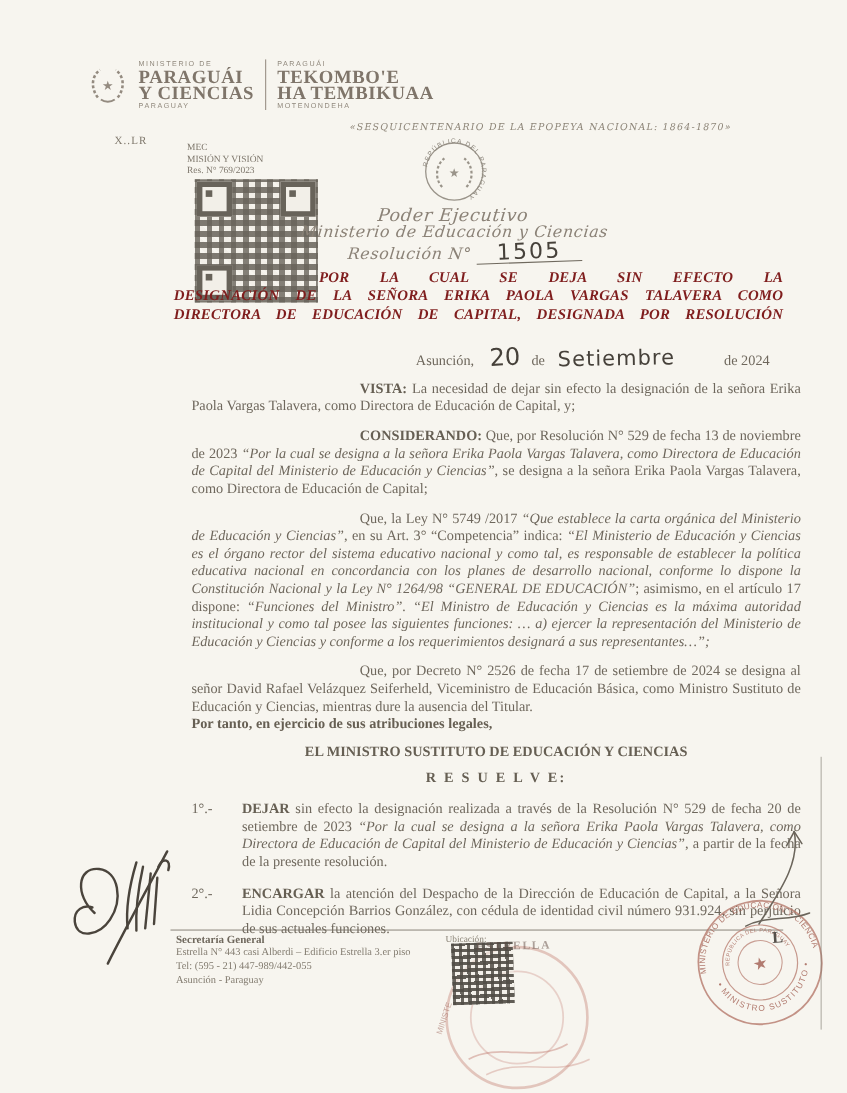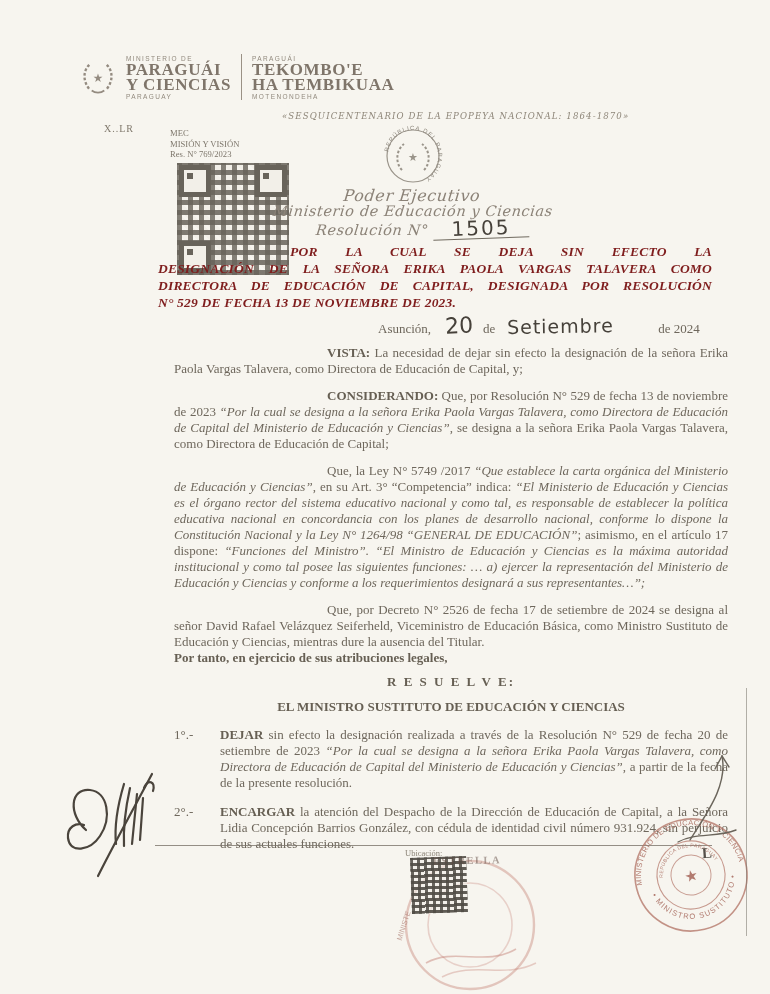--- a/index.html
+++ b/index.html
@@ -4,21 +4,21 @@
 <style>
   html,body{margin:0;padding:0;}
   body{background:#e9e7e1;font-family:"Liberation Serif",serif;}
   .page{position:relative;width:770px;height:994px;background:#f7f5ef;overflow:hidden;box-shadow:0 0 6px rgba(0,0,0,.15);}
   .abs{position:absolute;}
   
   .logo-row{display:flex;align-items:center;gap:10px;color:#867c70;}
   .logo-text .tiny{font-family:"Liberation Sans",sans-serif;font-size:6.5px;letter-spacing:1.4px;color:#928a7e;}
   .logo-text .big{font-size:17px;font-weight:700;letter-spacing:.6px;line-height:15.5px;color:#7f756a;}
   .logo-div{width:1px;height:46px;background:#9a9185;}
-  .banner{font-family:"DejaVu Serif",serif;font-style:italic;font-size:8.6px;letter-spacing:1.1px;color:#8e8679;}
+  .banner{font-family:"DejaVu Serif",serif;font-style:italic;font-size:8.6px;letter-spacing:1.1px;color:#8e8679;margin-left:36px;}
   .refcode{font-size:10px;letter-spacing:1px;color:#80796d;}
   .qrlabel{font-size:8.6px;line-height:10.5px;color:#7d766b;}
   .qr{background:
       repeating-linear-gradient(0deg, rgba(104,99,90,.85) 0 5px, rgba(104,99,90,0) 5px 10px),
       repeating-linear-gradient(90deg, rgba(104,99,90,.8) 0 5px, rgba(104,99,90,0) 5px 11px),
       repeating-linear-gradient(45deg, rgba(247,245,239,.9) 0 3px, rgba(247,245,239,0) 3px 9px);
       background-color:#f2efe8;}
   .finder{position:absolute;width:22px;height:22px;border:5px solid #68635a;background:#f2efe8;}
   .finder:after{content:"";position:absolute;left:3px;top:3px;width:6px;height:6px;background:#68635a;}
   .script{font-family:"DejaVu Serif",serif;font-style:italic;color:#8b8277;transform:skewX(-6deg);letter-spacing:.6px;}
@@ -111,21 +111,20 @@
   <div class="abs script" style="left:268px;top:203px;width:290px;text-align:center;font-size:14.5px;">Ministerio de Educación y Ciencias</div>
   <div class="abs" style="left:316px;top:218px;">
     <span class="script" style="font-size:14.5px;display:inline-block;">Resolución N°</span>
     <span class="resnum hand">1505</span>
   </div>
 
   <div class="abs titleblock" style="left:158px;top:243px;">
     <div class="tline first">POR LA CUAL SE DEJA SIN EFECTO LA</div>
     <div class="tline">DESIGNACIÓN DE LA SEÑORA ERIKA PAOLA VARGAS TALAVERA COMO</div>
     <div class="tline">DIRECTORA DE EDUCACIÓN DE CAPITAL, DESIGNADA POR RESOLUCIÓN</div>
-    <div class="tline last">N° 529 DE FECHA 13 DE NOVIEMBRE DE 2023.</div>
   </div>
 
   <div class="abs dateline" style="left:378px;top:313px;">
     <span>Asunción,</span>
     <span class="hand" style="font-size:22px;margin-left:14px;transform:rotate(-3deg);">20</span>
     <span style="margin-left:10px;">de</span>
     <span class="hand" style="font-size:19px;margin-left:12px;transform:rotate(-1deg);letter-spacing:1px;">Setiembre</span>
     <span style="margin-left:44px;">de 2024</span>
   </div>
 
@@ -134,36 +133,42 @@
     <p class="ind"><span class="b">VISTA:</span><span> La necesidad de dejar sin efecto la designación de la señora Erika Paola Vargas Talavera, como Directora de Educación de Capital, y;</span></p>
 
     <p class="ind" style="margin-top:11px;"><span class="b">CONSIDERANDO:</span><span> Que, por Resolución N° 529 de fecha 13 de noviembre de 2023 </span><span class="ital">“Por la cual se designa a la señora Erika Paola Vargas Talavera, como Directora de Educación de Capital del Ministerio de Educación y Ciencias”</span><span>, se designa a la señora Erika Paola Vargas Talavera, como Directora de Educación de Capital;</span></p>
 
     <p class="ind" style="margin-top:11px;"><span>Que, la Ley N° 5749 /2017 </span><span class="ital">“Que establece la carta orgánica del Ministerio de Educación y Ciencias”</span><span>, en su Art.  3° “Competencia” indica: </span><span class="ital">“El Ministerio de Educación y Ciencias es el órgano rector del sistema educativo nacional y como tal, es responsable de establecer la política educativa nacional en concordancia con los planes de desarrollo nacional, conforme lo dispone la Constitución Nacional y la Ley N° 1264/98 “GENERAL DE EDUCACIÓN”</span><span>; asimismo, en el artículo 17 dispone: </span><span class="ital">“Funciones del Ministro”. “El Ministro de Educación y Ciencias es la máxima autoridad institucional y como tal posee las siguientes funciones: … a) ejercer la representación del Ministerio de Educación y Ciencias y conforme a los requerimientos designará a sus representantes…”;</span></p>
 
     <p class="ind" style="margin-top:11px;">Que, por Decreto N° 2526 de fecha 17 de setiembre de 2024 se designa al señor David Rafael Velázquez Seiferheld, Viceministro de Educación Básica, como Ministro Sustituto de Educación y Ciencias, mientras dure la ausencia del Titular.</p>
 
     <p class="b" style="">Por tanto, en ejercicio de sus atribuciones legales,</p>
 
+    <div class="centerhead" style="margin-top:9px;">EL MINISTRO SUSTITUTO DE EDUCACIÓN Y CIENCIAS</div>
     <div class="centerhead" style="margin-top:8px;letter-spacing:2px;">R E S U E L V E:</div>
-    <div class="centerhead" style="margin-top:9px;">EL MINISTRO SUSTITUTO DE EDUCACIÓN Y CIENCIAS</div>
 
     <div class="item" style="margin-top:12px;">
       <span class="num">1°.-</span>
       <span class="itxt"><span class="b">DEJAR</span><span> sin efecto la designación realizada a través de la Resolución N° 529 de fecha 20 de setiembre de 2023 </span><span class="ital">“Por la cual se designa a la señora Erika Paola Vargas Talavera, como Directora de Educación de Capital del Ministerio de Educación y Ciencias”</span><span>, a partir de la fecha de la presente resolución.</span></span>
     </div>
 
     <div class="item" style="margin-top:13px;">
       <span class="num">2°.-</span>
       <span class="itxt"><span class="b">ENCARGAR</span><span> la atención del Despacho de la Dirección de Educación de Capital, a la Señora Lidia Concepción Barrios González, con cédula de identidad civil número 931.924, sin perjuicio de sus actuales funciones.</span></span>
     </div>
   </div>
 
   <div class="abs" style="left:155px;top:845px;width:557px;height:1px;background:rgba(122,116,106,.8);"></div>
 
+  <div class="abs" style="left:160px;top:849px;">
+    <div class="f-dept">Secretaría General</div>
+    <div class="f-line">Estrella N° 443 casi Alberdi – Edificio Estrella 3.er piso</div>
+    <div class="f-line">Tel: (595 - 21) 447-989/442-055</div>
+    <div class="f-line">Asunción - Paraguay</div>
+  </div>
 
   <div class="abs ubi" style="left:405px;top:848px;">Ubicación:</div>
 
   <svg class="abs" style="left:390px;top:843px;" width="175" height="150" viewBox="0 0 175 150">
     <circle cx="80" cy="82" r="64" fill="none" stroke="rgba(194,124,112,.4)" stroke-width="2.4"></circle>
     <circle cx="80" cy="82" r="42" fill="none" stroke="rgba(194,124,112,.3)" stroke-width="1.6"></circle>
     <text x="10" y="96" font-size="7.5" fill="rgba(160,105,95,.55)" transform="rotate(-72 12 96)">MINISTE</text>
     <path d="M36,120 C64,104 96,124 126,106" fill="none" stroke="rgba(194,124,112,.45)" stroke-width="1.6"></path>
     <path d="M52,134 C84,118 114,136 146,120" fill="none" stroke="rgba(194,124,112,.35)" stroke-width="1.4"></path>
   </svg>

